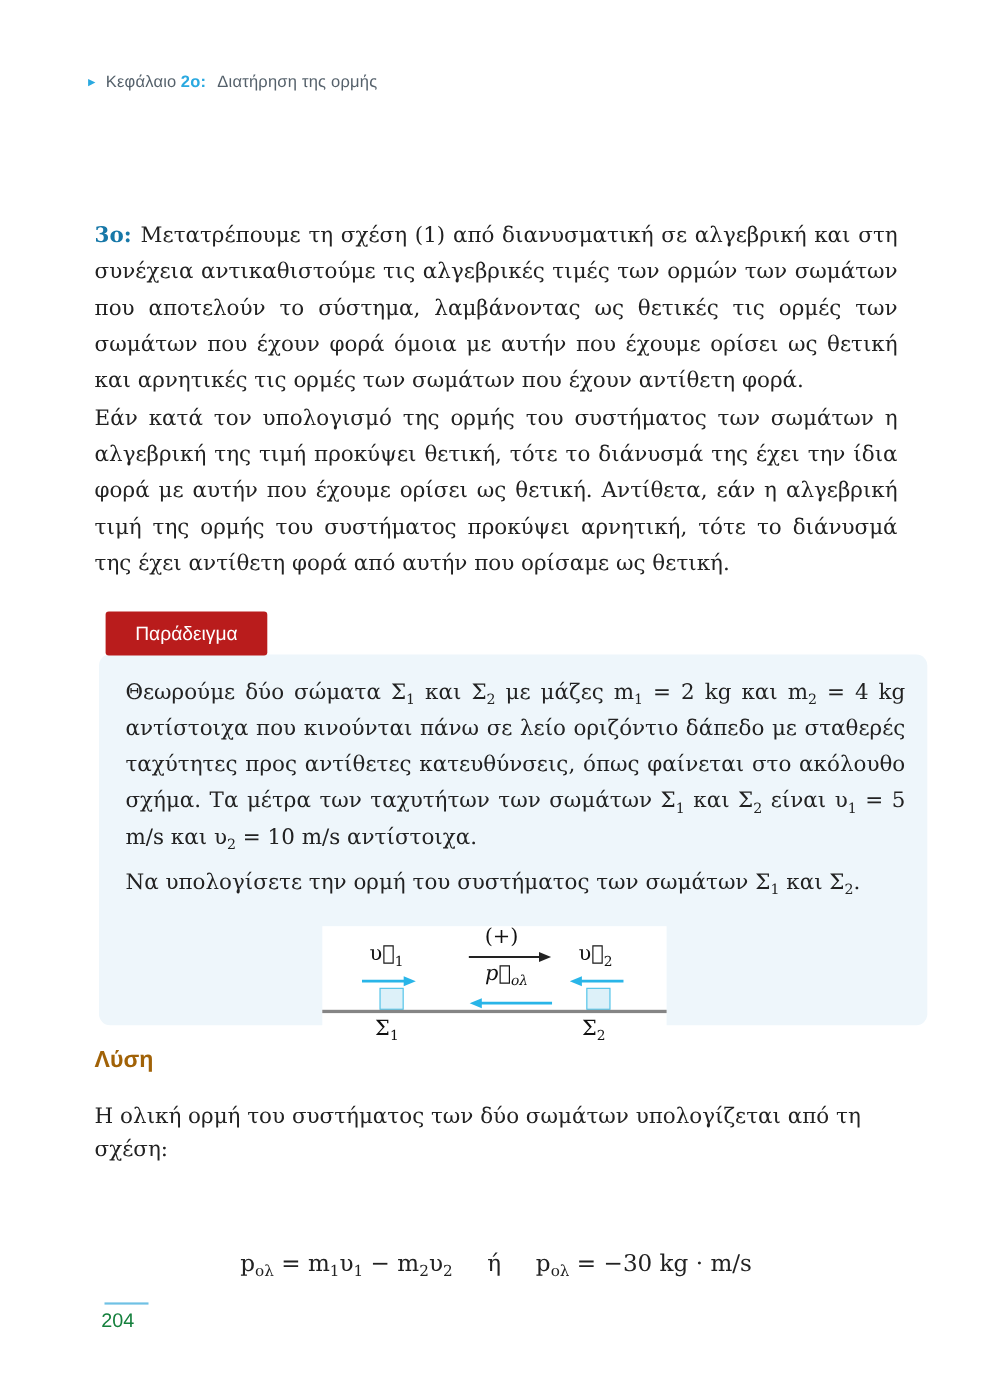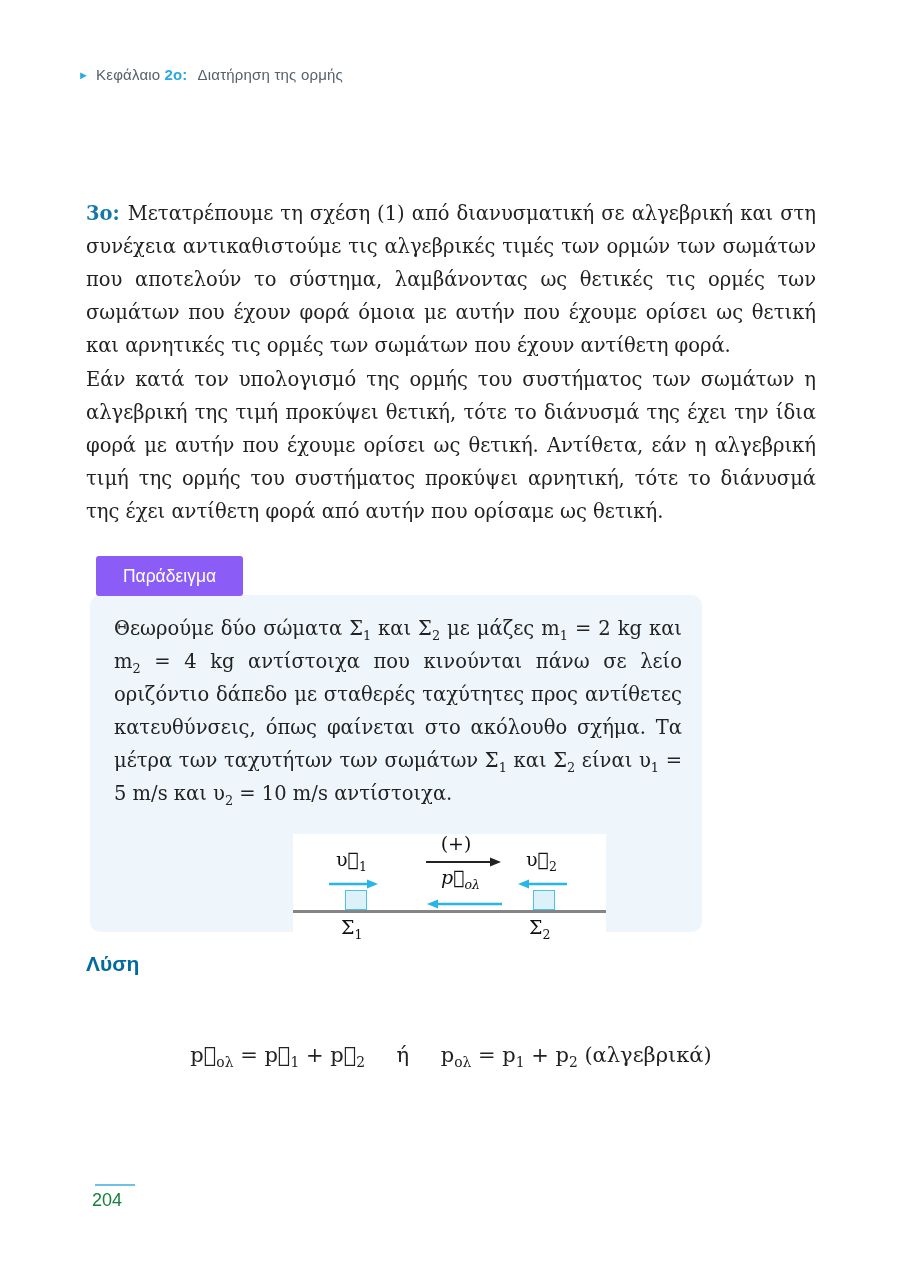--- a/index.html
+++ b/index.html
@@ -24,28 +24,28 @@
   .body-p{
     position:absolute;left:86px;width:730px;margin:0;
     font-size:19.5px;line-height:33px;text-align:justify;
   }
   .plabel{color:#1778a8;font-weight:bold;margin-right:8px;}
   sub{font-size:66%;line-height:0;}
   
   .example-tab{
     position:absolute;left:96px;top:556px;
     width:147px;height:40px;
-    background:#8b5cf6;border-radius:3px;
+    background:#b91c1c;border-radius:3px;
     color:#ffffff;font-family:"Liberation Sans",sans-serif;
     font-size:17.5px;display:flex;align-items:center;justify-content:center;
     z-index:2;
   }
   .example-box{
     position:absolute;left:90px;top:595px;
-    width:612px;height:337px;
+    width:753px;height:337px;
     background:#eef6fb;border-radius:10px;
     z-index:1;
   }
   .example-body{
     margin:0;padding:17px 20px 0 24px;
     font-size:19.5px;line-height:33px;text-align:justify;
   }
   .example-question{
     margin:8px 20px 0 24px;
     font-size:19.5px;line-height:33px;
@@ -63,21 +63,21 @@
     position:absolute;top:56px;width:22px;height:20px;
     background:#ddf1f9;border:1.5px solid #4cc2e8;box-sizing:border-box;
   }
   .block.b1{left:52px;}
   .block.b2{left:240px;}
   .arrow{position:absolute;}
   
   .solution-heading{
     position:absolute;left:86px;top:952px;
     font-family:"Liberation Sans",sans-serif;
-    font-size:21px;font-weight:bold;color:#0369a1;margin:0;
+    font-size:21px;font-weight:bold;color:#a16207;margin:0;
   }
   .sol-p{position:absolute;left:86px;width:730px;margin:0;font-size:19.5px;line-height:30px;}
   .equation{
     position:absolute;left:86px;width:730px;margin:0;
     font-size:21px;text-align:center;
   }
   
   .footer-rule{position:absolute;left:95px;top:1184px;width:40px;height:2px;background:#6fc1e4;}
   .page-number{
     position:absolute;left:92px;top:1190px;
@@ -97,20 +97,21 @@
   <p class="body-p" style="top:197px"><span class="plabel">3ο:</span><span>Μετατρέπουμε τη σχέση (1) από διανυσματική σε αλγεβρική και στη συνέχεια αντικαθιστούμε τις αλγεβρικές τιμές των ορμών των σωμάτων που αποτελούν το σύστημα, λαμβάνοντας ως θετικές τις ορμές των σωμάτων που έχουν φορά όμοια με αυτήν που έχουμε ορίσει ως θετική και αρνητικές τις ορμές των σωμάτων που έχουν αντίθετη φορά.</span></p>
 
   <p class="body-p" style="top:363px"><span>Εάν κατά τον υπολογισμό της ορμής του συστήματος των σωμάτων η αλγεβρική της τιμή προκύψει θετική, τότε το διάνυσμά της έχει την ίδια φορά με αυτήν που έχουμε ορίσει ως θετική. Αντίθετα, εάν η αλγεβρική τιμή της ορμής του συστήματος προκύψει αρνητική, τότε το διάνυσμά της έχει αντίθετη φορά από αυτήν που ορίσαμε ως θετική.</span></p>
 
   <div class="example-tab">
     <span>Παράδειγμα</span>
   </div>
 
   <div class="example-box">
     <p class="example-body">Θεωρούμε δύο σώματα Σ<sub>1</sub> και Σ<sub>2</sub> με μάζες m<sub>1</sub> = 2 kg και m<sub>2</sub> = 4 kg αντίστοιχα που κινούνται πάνω σε λείο οριζόντιο δάπεδο με σταθερές ταχύτητες προς αντίθετες κατευθύνσεις, όπως φαίνεται στο ακόλουθο σχήμα. Τα μέτρα των ταχυτήτων των σωμάτων Σ<sub>1</sub> και Σ<sub>2</sub> είναι υ<sub>1</sub> = 5 m/s και υ<sub>2</sub> = 10 m/s αντίστοιχα.</p>
+    <p class="example-question">Να υπολογίσετε την ορμή του συστήματος των σωμάτων Σ<sub>1</sub> και Σ<sub>2</sub>.</p>
 
     <div class="diagram">
       <span class="lbl" style="left:140px;top:-2px;width:46px;text-align:center;">(+)</span>
       <svg class="arrow" style="left:133px;top:22px;" width="76" height="12">
         <line x1="0" y1="6" x2="66" y2="6" stroke="#222" stroke-width="2"></line>
         <polygon points="64,1.5 75,6 64,10.5" fill="#222"></polygon>
       </svg>
       <span class="lbl" style="left:148px;top:32px;font-size:19px;font-style:italic;">p⃗<sub>ολ</sub></span>
       <svg class="arrow" style="left:133px;top:64px;" width="76" height="12">
         <line x1="76" y1="6" x2="10" y2="6" stroke="#29b5e8" stroke-width="2.5"></line>
@@ -132,21 +133,22 @@
       </svg>
       <div class="block b2"></div>
       <span class="lbl" style="left:236px;top:82px;">Σ<sub>2</sub></span>
 
       <div class="ground"></div>
     </div>
   </div>
 
   <h2 class="solution-heading">Λύση</h2>
 
-
-  <p class="equation" style="top:1043px">p⃗<sub>ολ</sub> = p⃗<sub>1</sub> + p⃗<sub>2</sub>  ή  p<sub>ολ</sub> = p<sub>1</sub> + p<sub>2</sub> (αλγεβρικά)</p>
+  <p class="sol-p" style="top:1000px">Η ολική ορμή του συστήματος των δύο σωμάτων υπολογίζεται από τη σχέση:</p>
 
 
+
+  <p class="equation" style="top:1136px">p<sub>ολ</sub> = m<sub>1</sub>υ<sub>1</sub> − m<sub>2</sub>υ<sub>2</sub>  ή  p<sub>ολ</sub> = −30 kg · m/s</p>
 
   <div class="footer-rule"></div>
   <div class="page-number">204</div>
 
 </div>
 
 </body></html>

